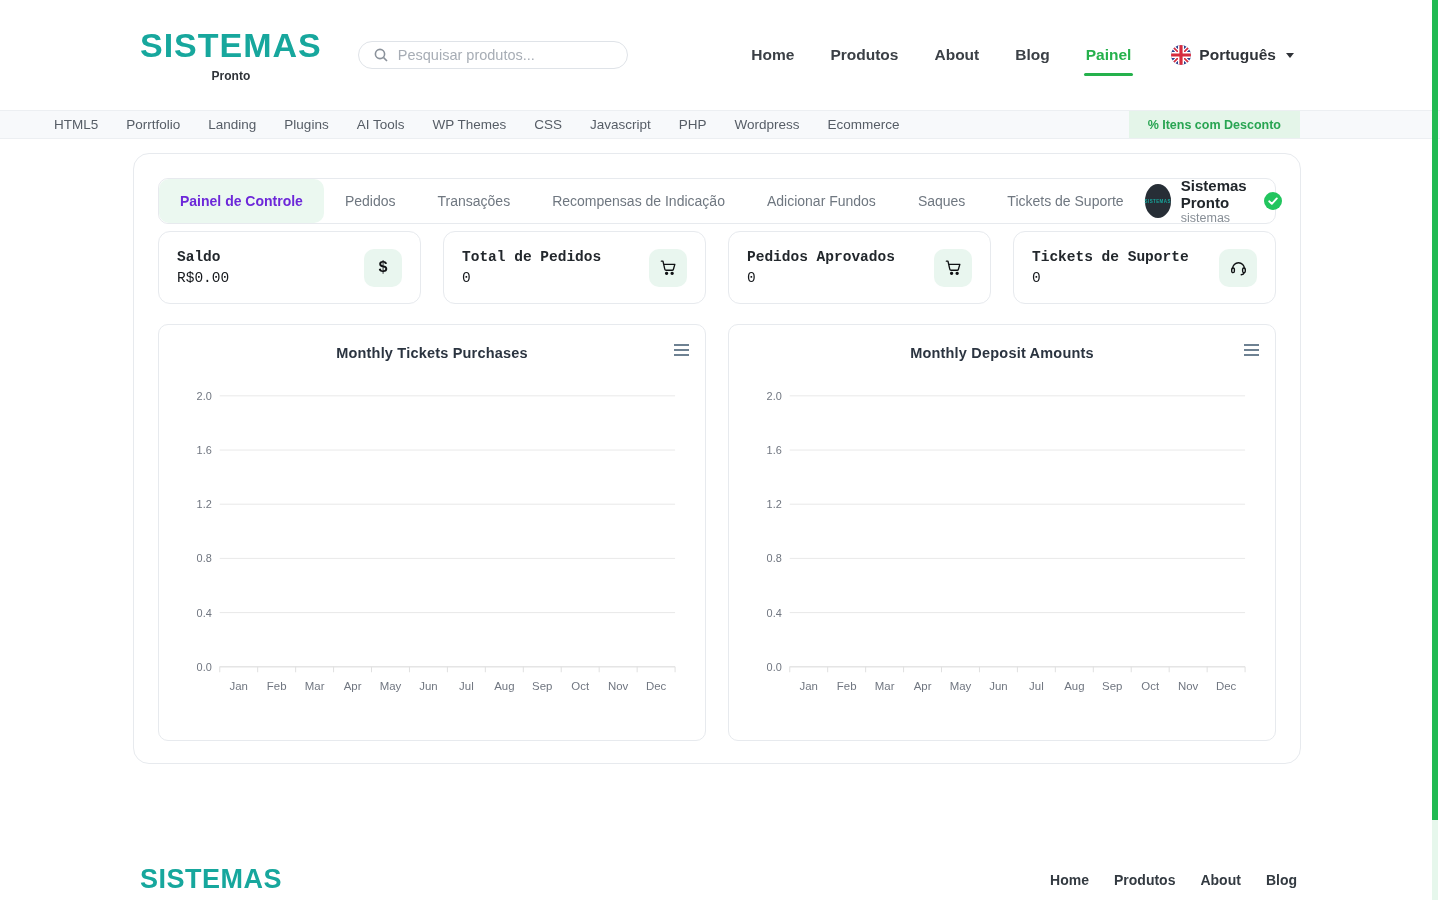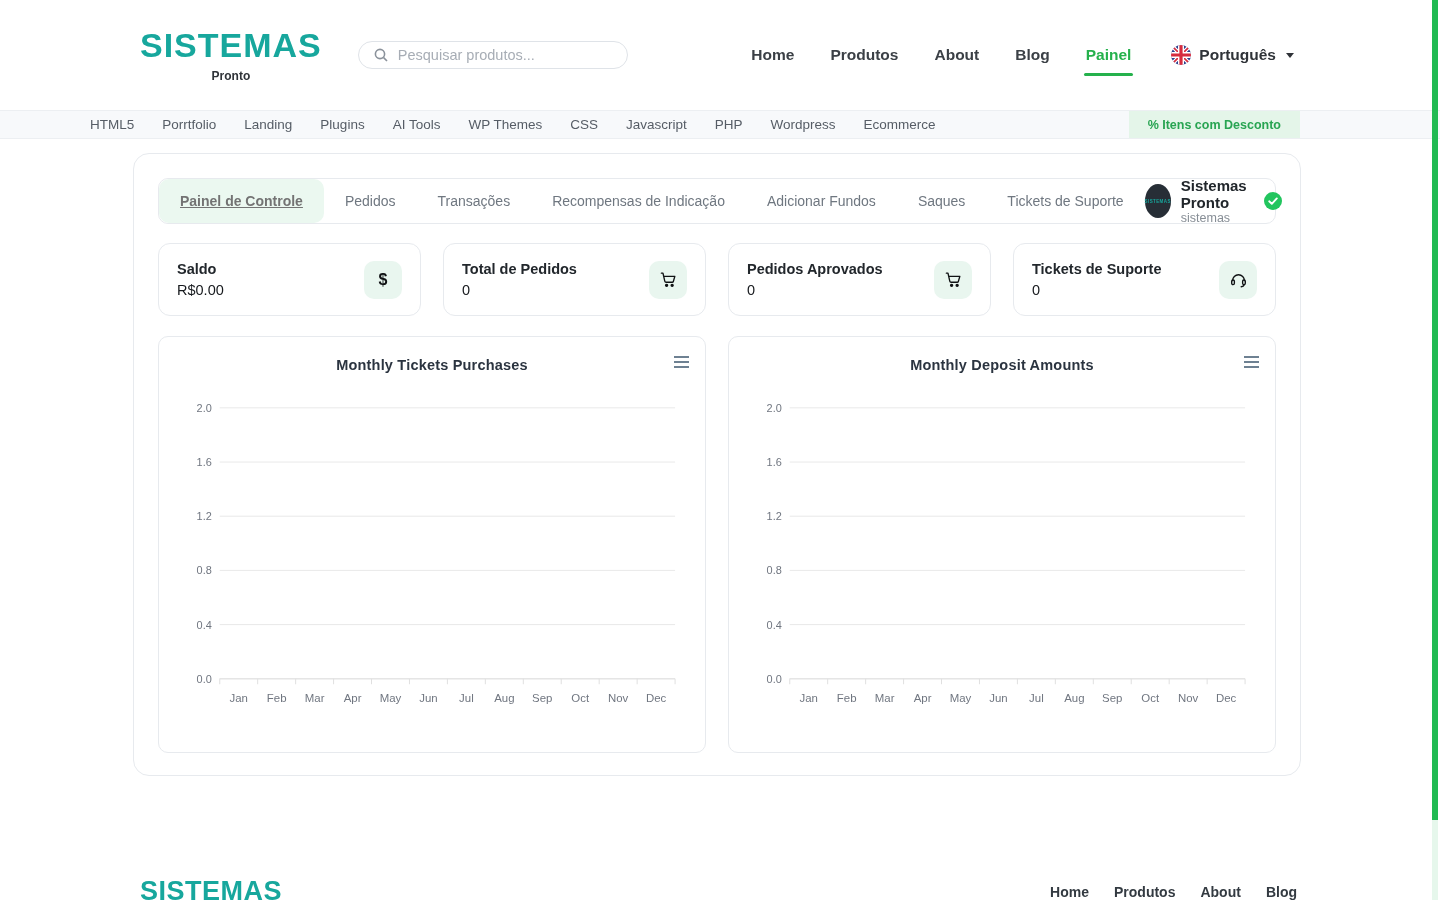--- a/index.html
+++ b/index.html
@@ -22,43 +22,43 @@
   .nav-link.active::after { content: ""; position: absolute; left: -2px; right: -2px; bottom: -12px;
     height: 3px; background: #25b14c; border-radius: 2px; }
   .lang-switch { display: flex; align-items: center; gap: 8px; margin-left: 40px; cursor: pointer; justify-content: space-between; }
   .lang-flag { width: 20px; height: 20px; display: block; }
   .lang-label { font-size: 15.5px; font-weight: 600; color: #2f3338; }
   .caret-down { width: 0; height: 0; border-left: 4.5px solid transparent; border-right: 4.5px solid transparent;
     border-top: 5.5px solid #2f3338; margin-left: 2px; }
 
   
   .category-nav { display: flex; align-items: stretch; height: 29px; background: #f7f9fb;
-    border-top: 1px solid #eceff2; border-bottom: 1px solid #eceff2; padding-left: 90px; }
+    border-top: 1px solid #eceff2; border-bottom: 1px solid #eceff2; padding-left: 54px; }
   .category-items { display: flex; align-items: center; gap: 28px; }
   .category-link { font-size: 13.5px; font-weight: 500; color: #565d66; text-decoration: none; cursor: pointer; white-space: nowrap; }
   .discount-badge { margin-left: auto; margin-right: 140px; display: flex; align-items: center;
     padding: 0 19px; background: #e4f5e9; color: #28a452; font-size: 12.5px; font-weight: 600; text-align: right; }
 
   
   .panel-card { width: 1168px; margin: 14px 0 0 133px; border: 1px solid #e7eaee; border-radius: 16px;
     padding: 24px 24px 22px; background: #fff; }
 
   .tabbar { display: flex; align-items: center; height: 46px; border: 1px solid #e7eaee; border-radius: 10px; background: #fff; }
   .tab { height: 100%; display: flex; align-items: center; padding: 0 21px; font-size: 14px;
     font-weight: 500; color: #6f7780; cursor: pointer; white-space: nowrap; border-radius: 10px; }
-  .tab.active { background: #ebf8f0; color: #737373; font-weight: 600; text-decoration: underline; }
+  .tab.active { background: #ebf8f0; color: #6d28d9; font-weight: 600; }
   .user-chip { margin-left: auto; display: flex; align-items: center; gap: 10px; padding-right: 12px; }
   .avatar { width: 34px; height: 34px; border-radius: 50%; background: #272e36; color: #17a79d;
     display: flex; align-items: center; justify-content: center; font-size: 4.5px; font-weight: 700; letter-spacing: .4px; }
   .user-meta { line-height: 1.15; }
   .user-name { font-size: 15px; font-weight: 700; color: #21262b; }
   .user-handle { font-size: 12.5px; color: #878e96; }
   .verified-badge { display: flex; }
 
-  .stats-row { display: flex; gap: 22px; margin-top: 19px; }
+  .stats-row { display: flex; gap: 22px; margin-top: 7px; font-family: Liberation Mono, monospace; }
   .stat-card { flex: 1; height: 73px; border: 1px solid #e7eaee; border-radius: 12px;
     padding: 14px 18px; display: flex; align-items: center; justify-content: space-between; background: #fff; }
   .stat-label { font-size: 14.5px; font-weight: 700; color: #22272c; margin-bottom: 5px; }
   .stat-value { font-size: 14.5px; font-weight: 500; color: #16191d; }
   .stat-icon-box { width: 38px; height: 38px; border-radius: 10px; background: #e9f6ef;
     display: flex; align-items: center; justify-content: center; }
   .dollar-glyph { font-size: 16px; font-weight: 600; color: #101214; }
 
   .charts-row { display: flex; gap: 22px; margin-top: 20px; }
   .chart-card { flex: 1; height: 417px; border: 1px solid #e7eaee; border-radius: 10px;

